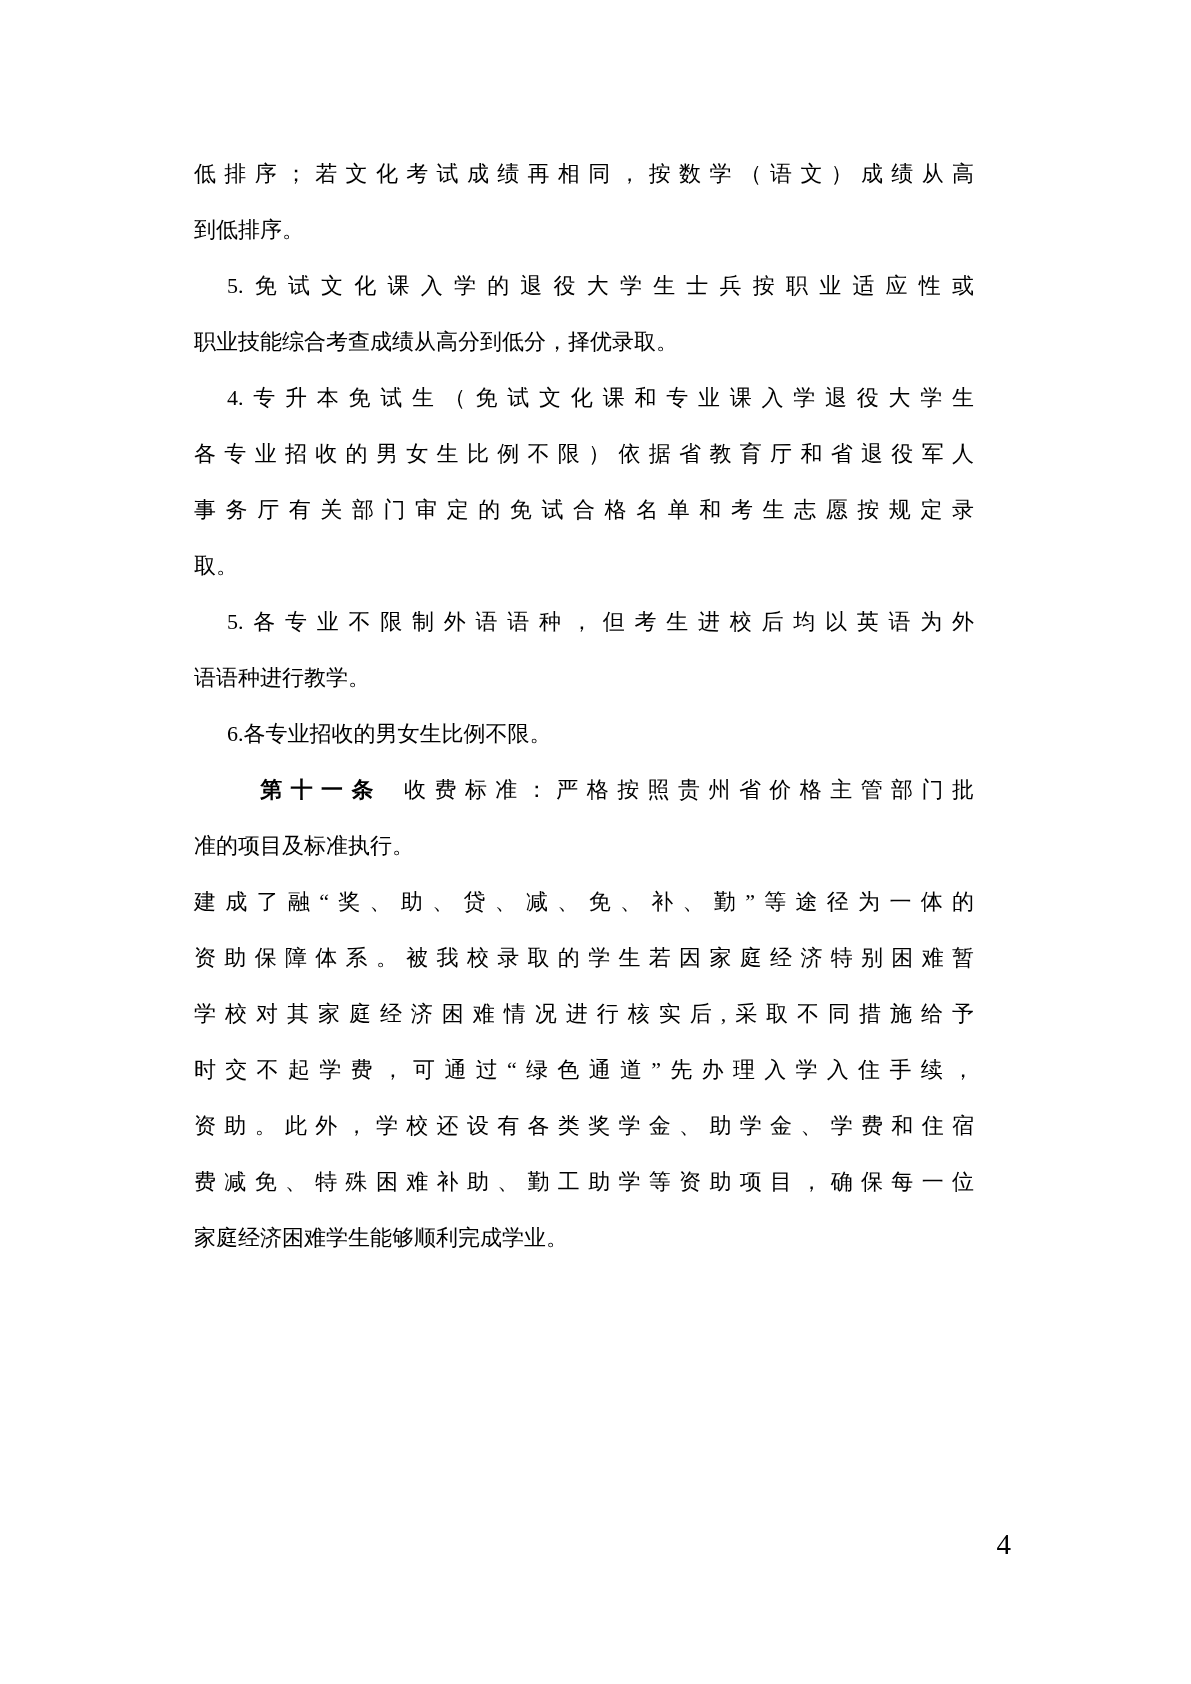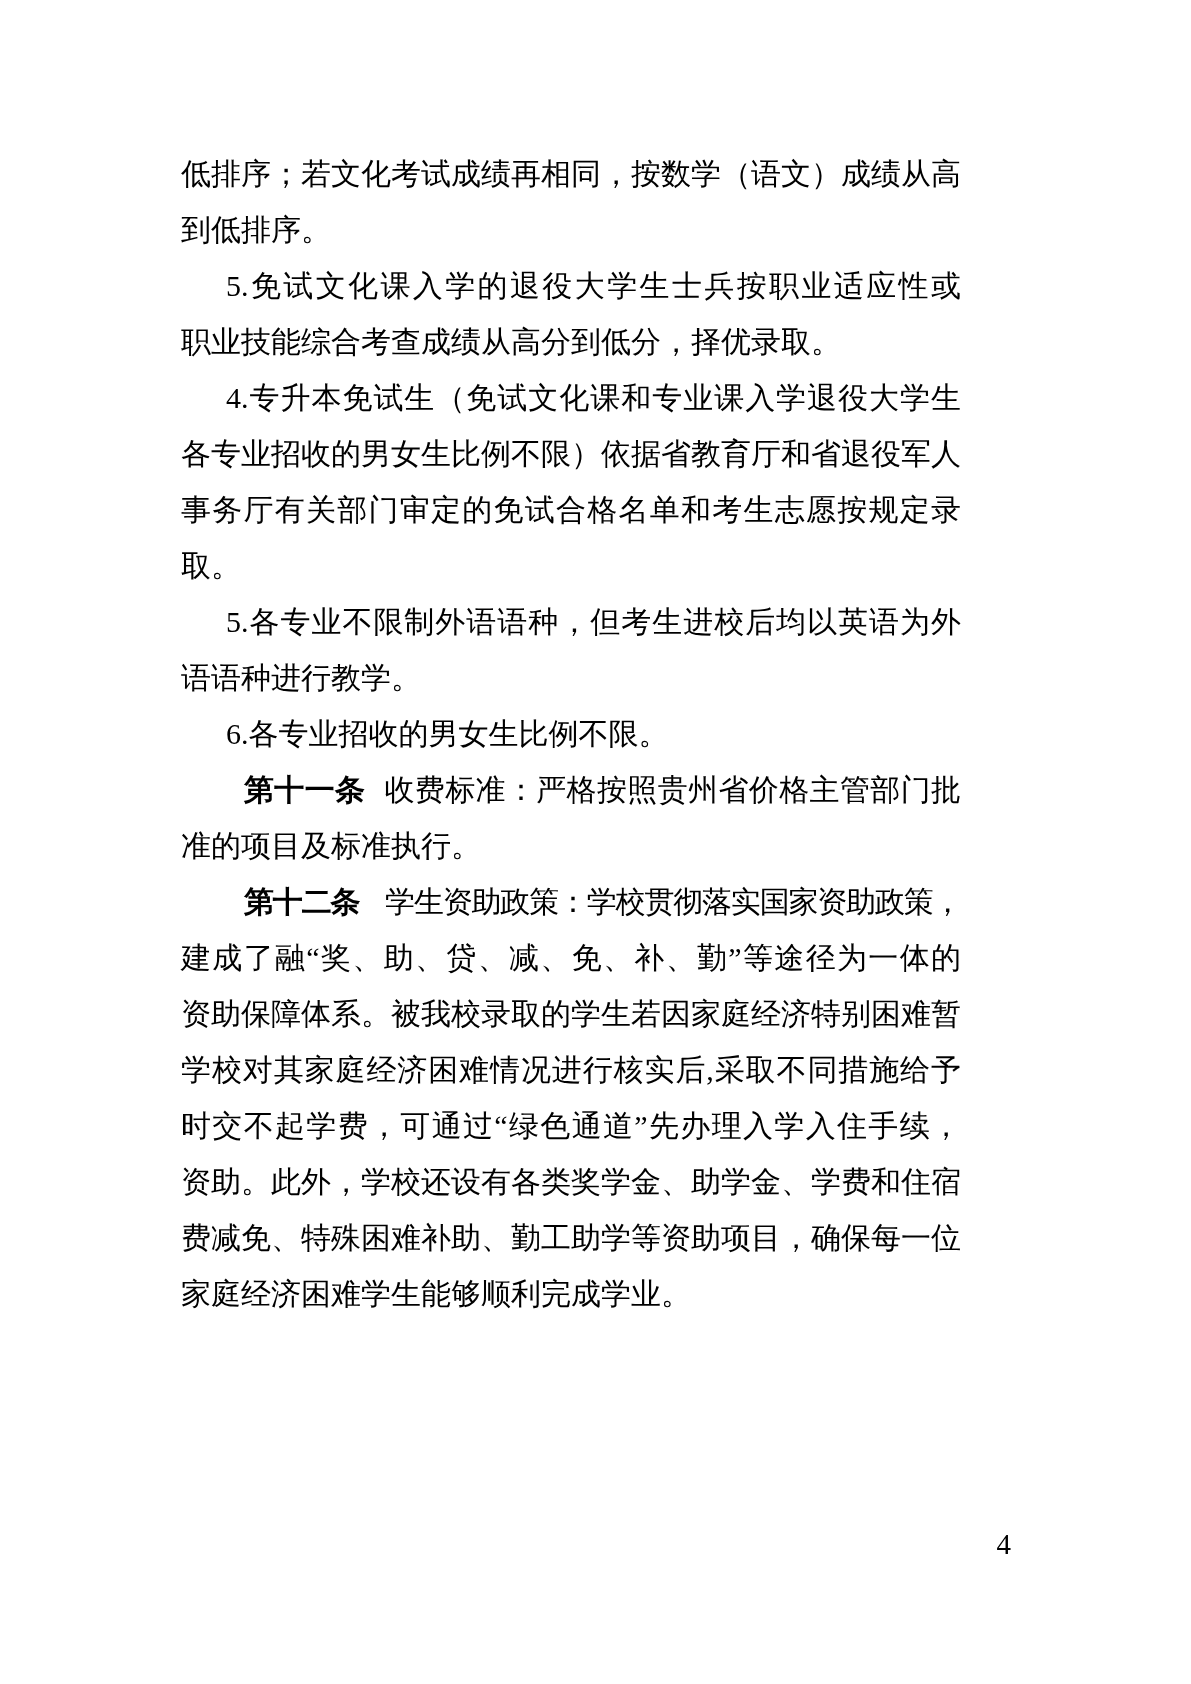--- a/index.html
+++ b/index.html
@@ -11,42 +11,42 @@
     position: relative;
     width: 1191px;
     height: 1684px;
     background: #ffffff;
     overflow: hidden;
     font-family: "Liberation Serif", serif;
     color: #000000;
   }
   .text-block {
     position: absolute;
-    left: 181px;
+    left: 194px;
     top: 146px;
     width: 780px;
-    font-size: 30px;
+    font-size: 22px;
   }
   .line {
     height: 56px;
     line-height: 56px;
     text-align: justify;
   }
   .line.full { text-align-last: justify; }
   .line.end  { text-align: right; text-align-last: left; }
   .line.indent-sm { text-indent: 1.5em; }
   .line.indent-lg { text-indent: 2.1em; }
   .line.tight { letter-spacing: -1.5px; }
   .line.chapter {
     text-align: center;
     text-align-last: center;
     font-family: "Liberation Sans", sans-serif;
     font-weight: 700;
   }
-  .bold-lead { font-weight: 700; }
+  .bold-lead { font-weight: 700; margin-left: 20px; }
   .gap { display: inline-block; }
   .line.gap-sm .gap { width: 0.62em; }
   .line.gap-lg .gap { width: 0.85em; }
   .page-number {
     position: absolute;
     top: 1524px;
     right: 180px;
     height: 40px;
     line-height: 40px;
     font-size: 29px;
@@ -64,21 +64,20 @@
       <div class="line end"><span class="line-text">职业技能综合考查成绩从高分到低分，择优录取。</span></div>
       <div class="line full indent-sm"><span class="line-text">4.专升本免试生（免试文化课和专业课入学退役大学生</span></div>
       <div class="line full"><span class="line-text">各专业招收的男女生比例不限）依据省教育厅和省退役军人</span></div>
       <div class="line full"><span class="line-text">事务厅有关部门审定的免试合格名单和考生志愿按规定录</span></div>
       <div class="line end"><span class="line-text">取。</span></div>
       <div class="line full indent-sm"><span class="line-text">5.各专业不限制外语语种，但考生进校后均以英语为外</span></div>
       <div class="line end"><span class="line-text">语语种进行教学。</span></div>
       <div class="line end indent-sm"><span class="line-text">6.各专业招收的男女生比例不限。</span></div>
       <div class="line full indent-lg gap-sm"><span class="bold-lead">第十一条</span><span class="gap"></span><span class="line-text">收费标准：严格按照贵州省价格主管部门批</span></div>
       <div class="line end"><span class="line-text">准的项目及标准执行。</span></div>
-      <div class="line full indent-lg gap-lg tight"><span class="bold-lead">第十二条</span><span class="gap"></span><span class="line-text">学生资助政策：学校贯彻落实国家资助政策，</span></div>
       <div class="line full"><span class="line-text">建成了融“奖、助、贷、减、免、补、勤”等途径为一体的</span></div>
       <div class="line full"><span class="line-text">资助保障体系。被我校录取的学生若因家庭经济特别困难暂</span></div>
       <div class="line full"><span class="line-text">学校对其家庭经济困难情况进行核实后,采取不同措施给予</span></div>
       <div class="line full"><span class="line-text">时交不起学费，可通过“绿色通道”先办理入学入住手续，</span></div>
       <div class="line full"><span class="line-text">资助。此外，学校还设有各类奖学金、助学金、学费和住宿</span></div>
       <div class="line full"><span class="line-text">费减免、特殊困难补助、勤工助学等资助项目，确保每一位</span></div>
       <div class="line end"><span class="line-text">家庭经济困难学生能够顺利完成学业。</span></div>
     </div>
   <div class="page-number">4</div>
 </div>

